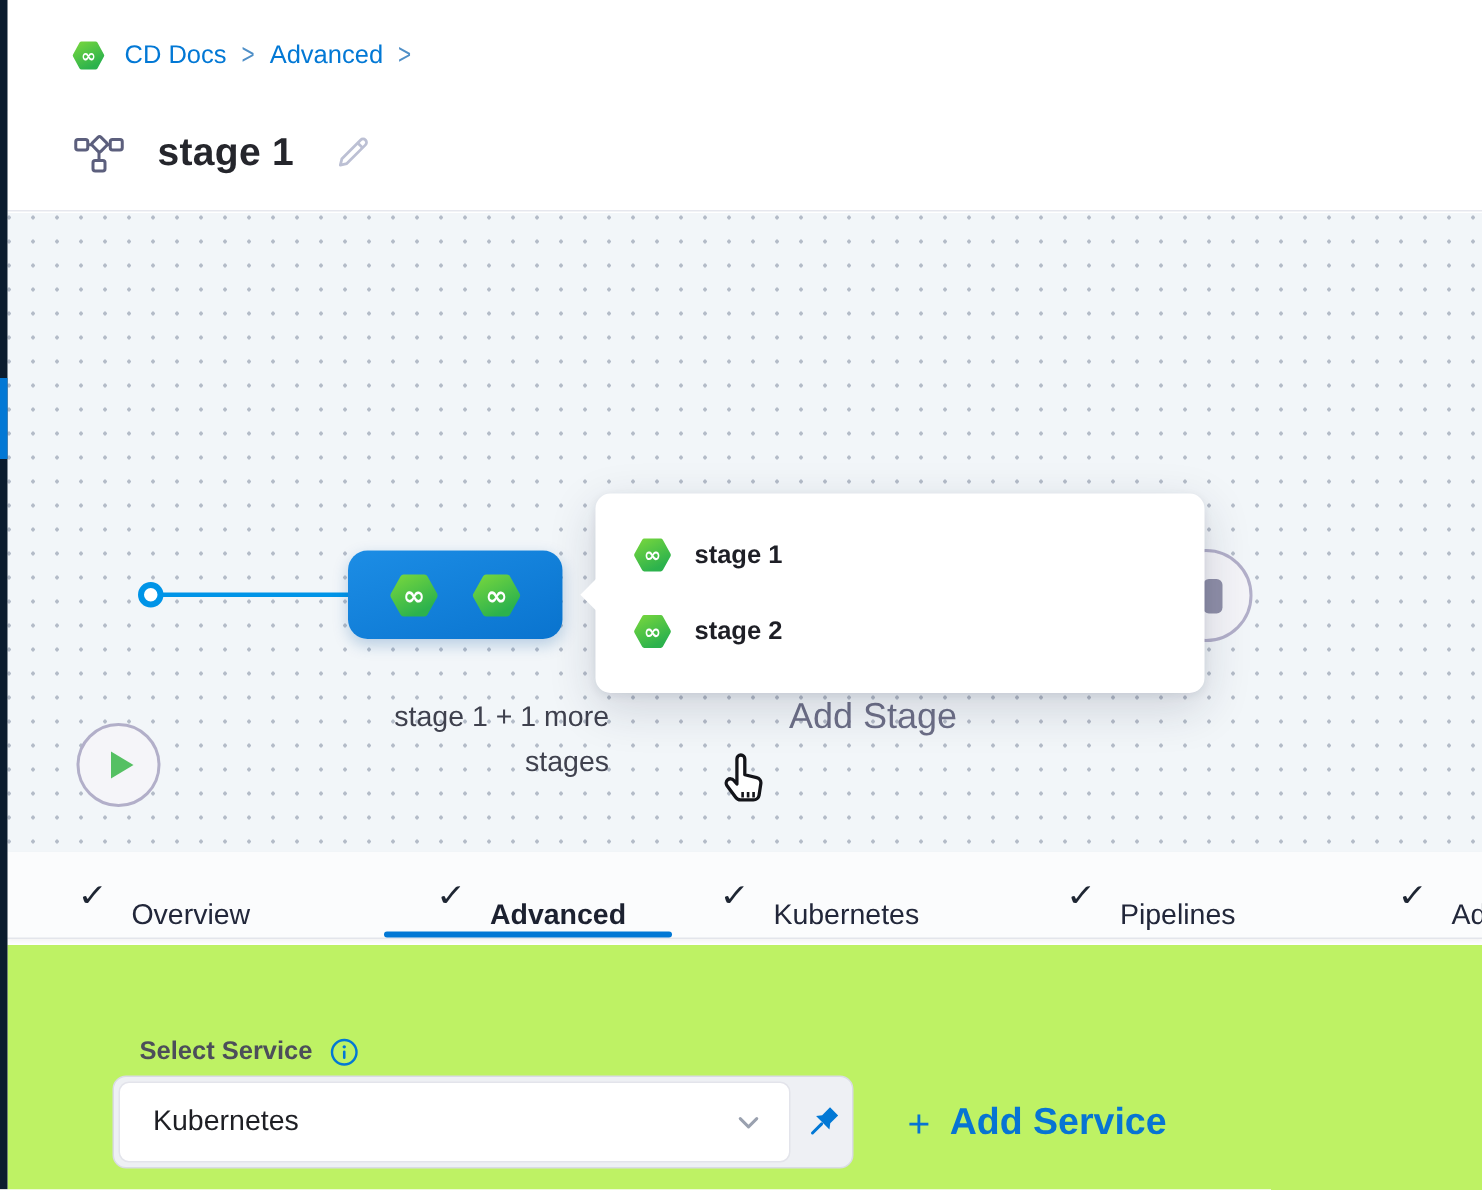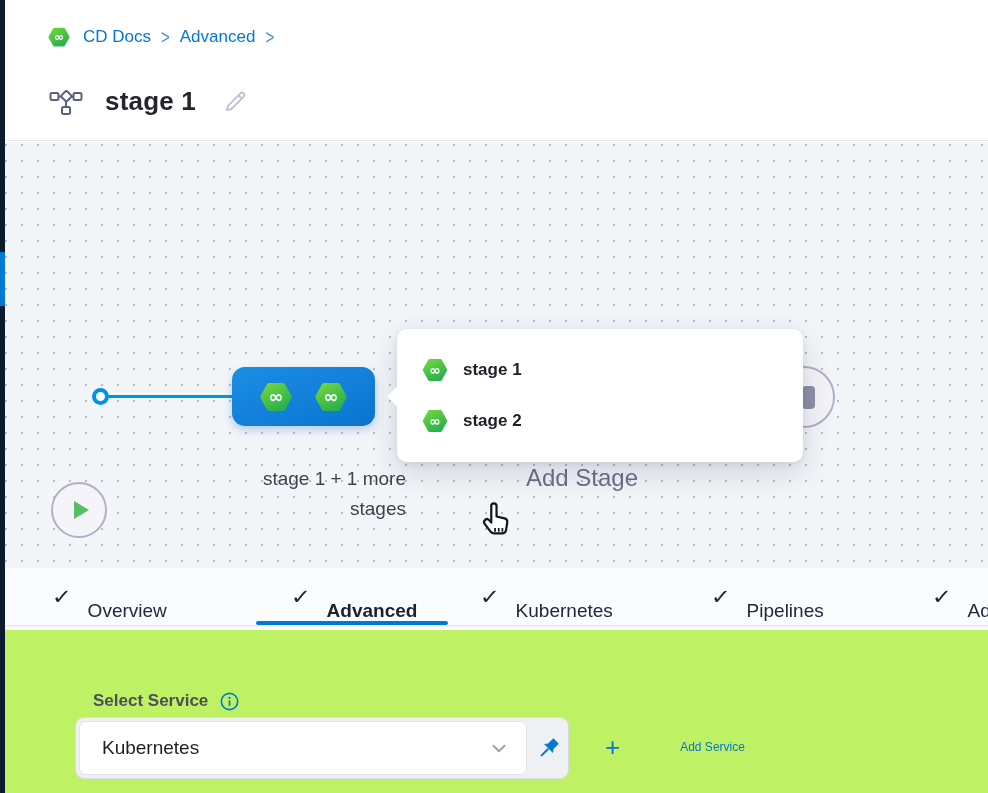--- a/index.html
+++ b/index.html
@@ -78,21 +78,21 @@
   .svc-label-row { position:absolute; left:88px; top:61px; display:flex; align-items:center; gap:12px; }
   .svc-label { font-size:17px; font-weight:700; color:#4c4e5a; }
   .select-group { position:absolute; left:70px; top:87px; width:494px; height:62px; background:#eef0f4;
     border:1px solid #d9dbe4; border-radius:9px; }
   .select-field { position:absolute; left:3px; top:3px; width:448px; height:54px; background:#ffffff;
     border:1px solid #e3e4eb; border-radius:7px; display:flex; align-items:center; padding:0 16px 0 22px; cursor:pointer; }
   .select-value { font-size:19px; color:#1e1f24; flex:1; }
   .pin-btn { position:absolute; right:0; top:0; width:40px; height:60px; display:flex; align-items:center; justify-content:center; cursor:pointer; }
   .add-service { position:absolute; left:600px; top:104px; display:flex; align-items:center; gap:13px; cursor:pointer; }
   .add-service .plus { font-size:26px; font-weight:400; color:#0774d3; line-height:1; }
-  .add-service .asl { font-size:12px; font-weight:400; color:#0774d3;margin-left:47px; }
+  .add-service .asl { font-size:25px; font-weight:700; color:#0774d3; }
   svg { display:block; }
 </style>
 </head>
 <body>
 
 <svg width="0" height="0" style="position:absolute">
   <defs>
     <linearGradient id="hexg" x1="0" y1="0" x2="0.6" y2="1">
       <stop offset="0" stop-color="#74d53e"></stop>
       <stop offset="1" stop-color="#2cb24d"></stop>

